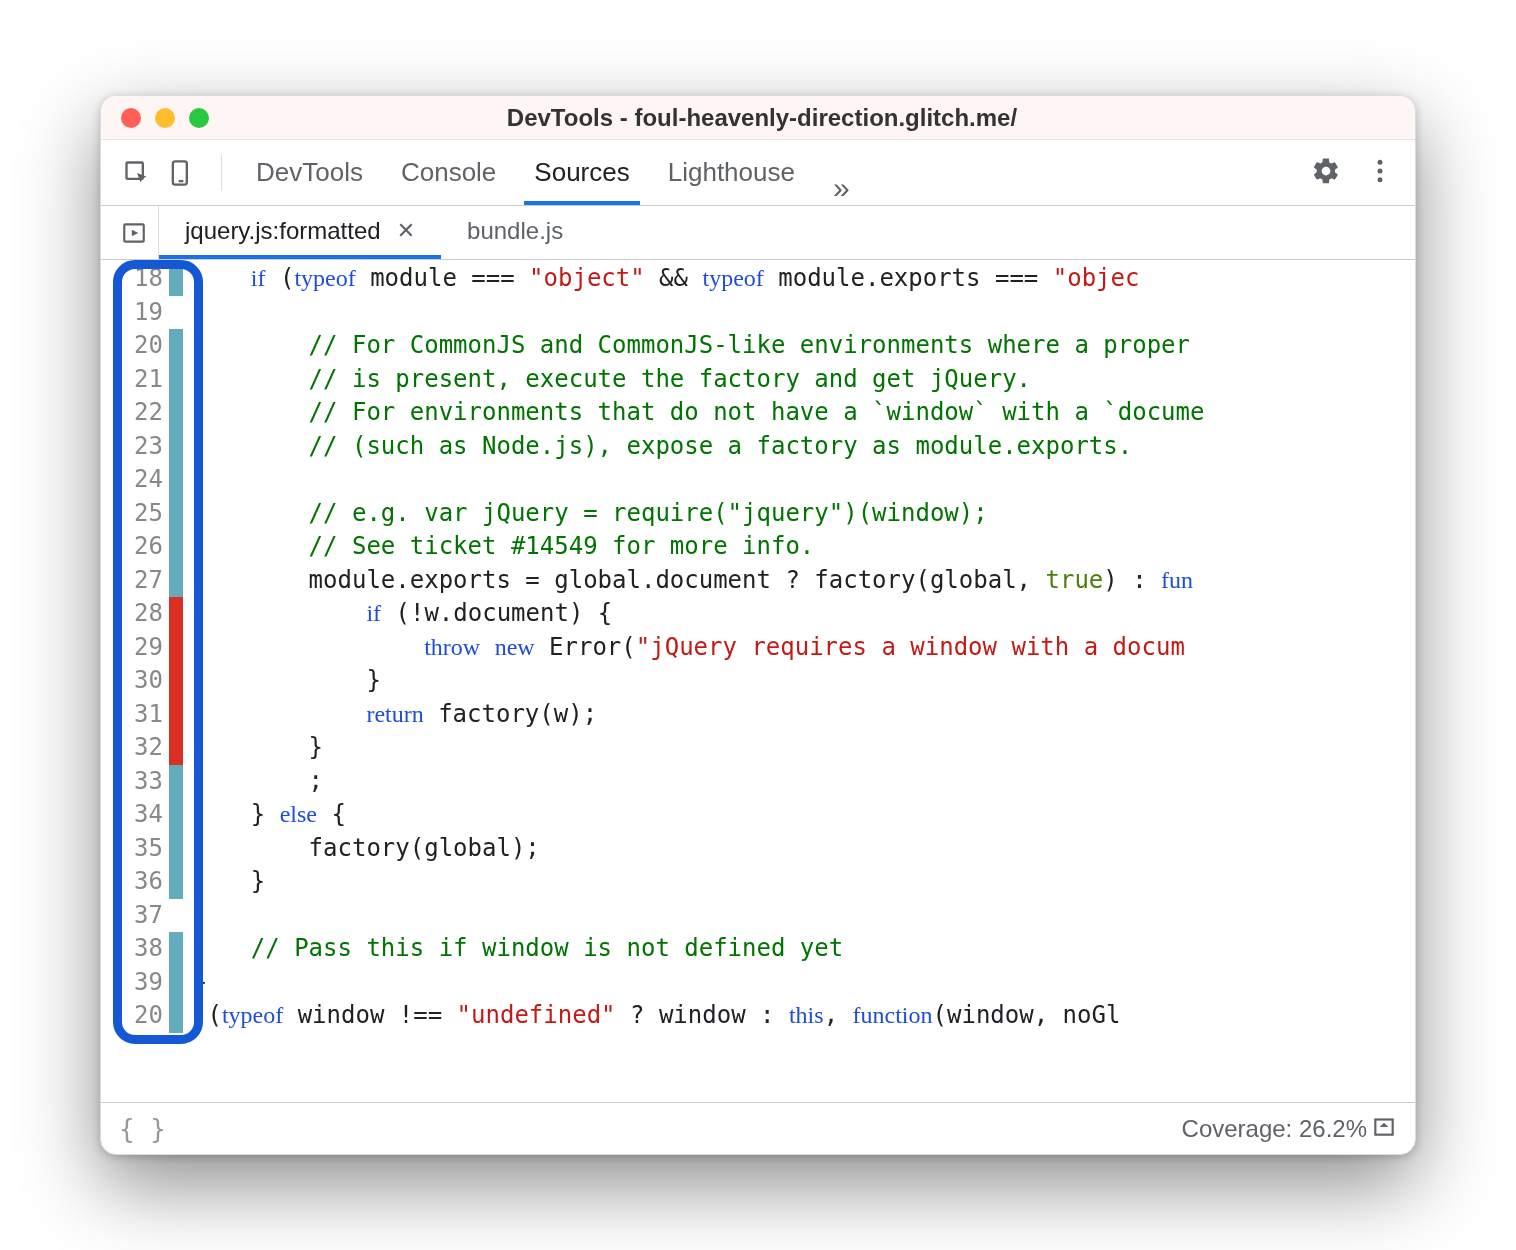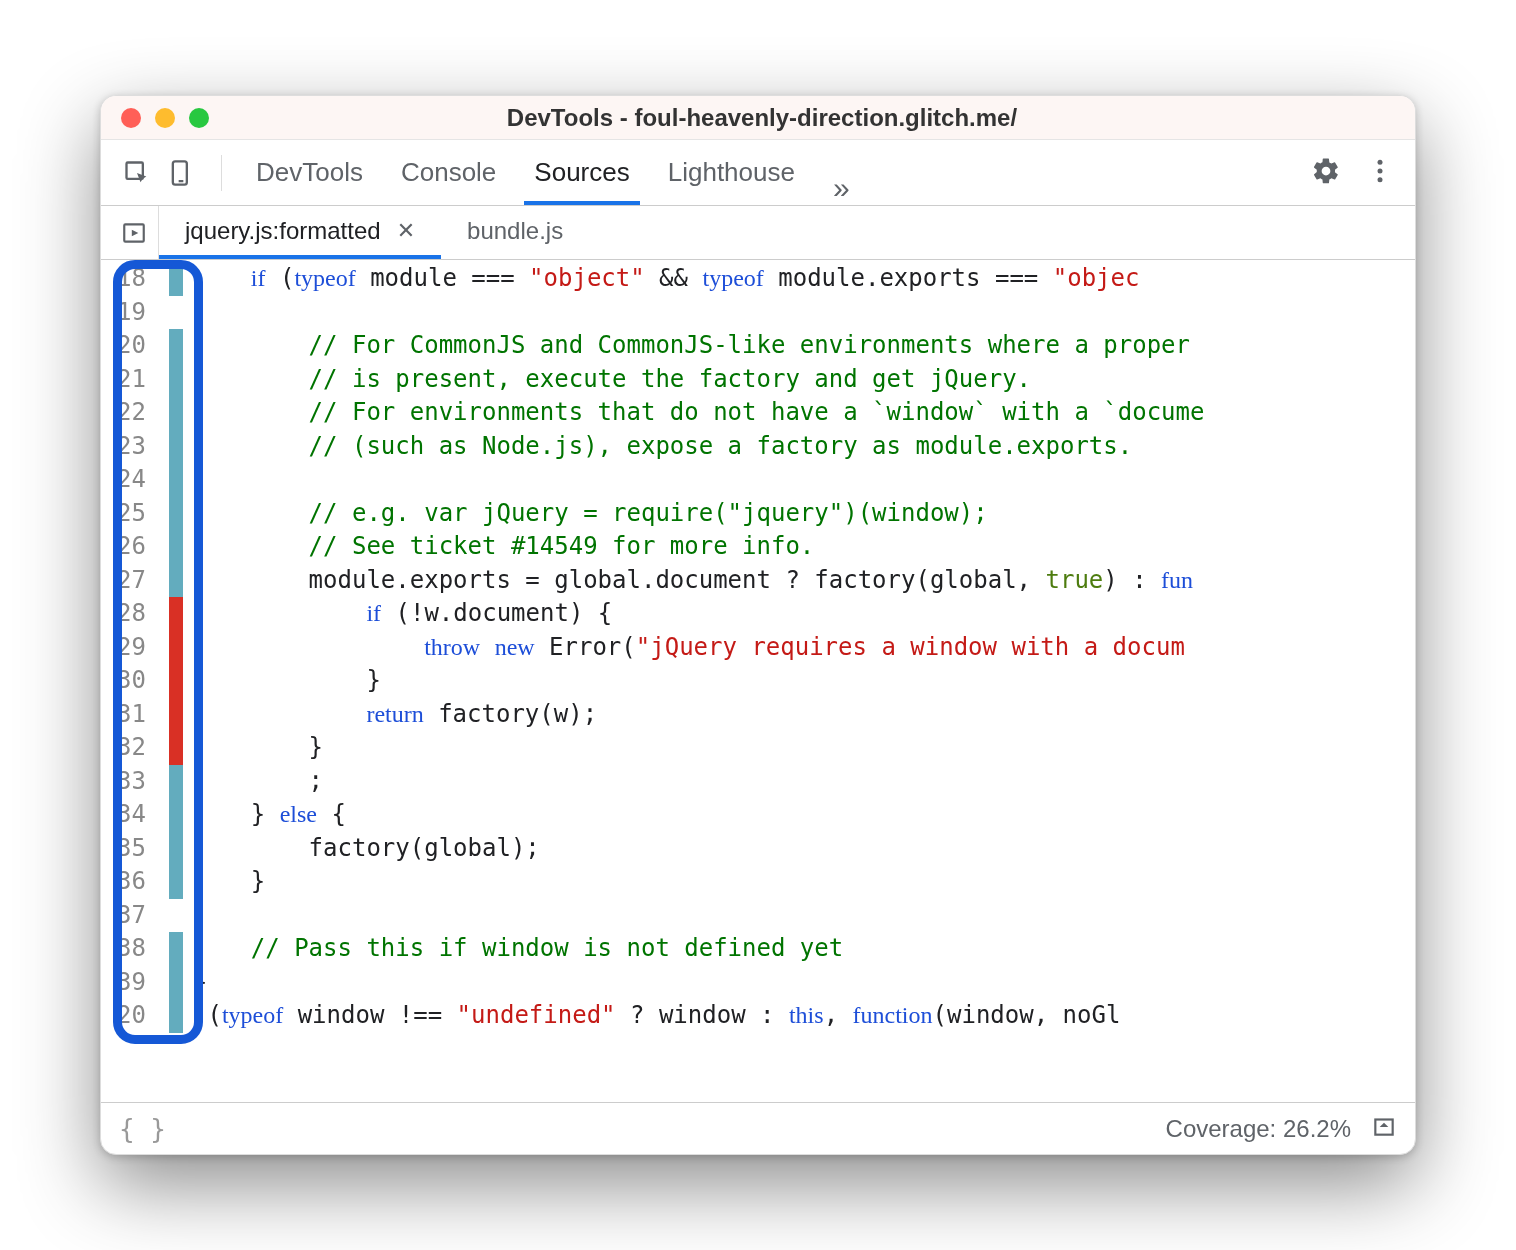--- a/index.html
+++ b/index.html
@@ -97,40 +97,40 @@
     left: 12px;
     top: 0px;
     width: 90px;
     height: 784px;
     border: 9px solid #1558d6;
     border-radius: 22px;
     pointer-events: none;
   }
   .lines { padding-top: 2px; }
   .line { display:flex; height:33.5px; white-space: pre; overflow:hidden; }
-  .ln { width: 52px; text-align:left; color:#888; padding-right:6px; flex-shrink:0; margin-left:16px; }
+  .ln { width: 52px; text-align:right; color:#888; padding-right:6px; flex-shrink:0; margin-left:16px; }
   .cov { width: 14px; flex-shrink:0; margin-right:10px; }
   .cov.blue { background:#63acbe; }
   .cov.red { background:#d93025; }
   .code { flex:1; color:#202124; }
   .kw { color:#1d4ed8;font-family:Liberation Serif, serif; }
   .str { color:#c41a16; }
   .cm { color:#007400; }
   .bool { color:#4d7c0f; }
   .footer {
     height: 52px;
     border-top: 1px solid #ccc;
     display:flex;
     align-items:center;
     padding: 0 18px;
     font-size: 24px;
     color:#5f6368;
   }
   .braces { font-family: Menlo, monospace; font-size:26px; color:#999; }
-  .footer .right { margin-left:auto; display:flex; align-items:center; gap:20px; }
+  .footer .right { margin-left:auto; display:flex; align-items:center; gap:4px; }
 </style>
 </head>
 <body>
 
 <div class="window">
 
   <div class="titlebar">
     <div class="traffic-lights">
       <div class="tl red"></div>
       <div class="tl yellow"></div>

